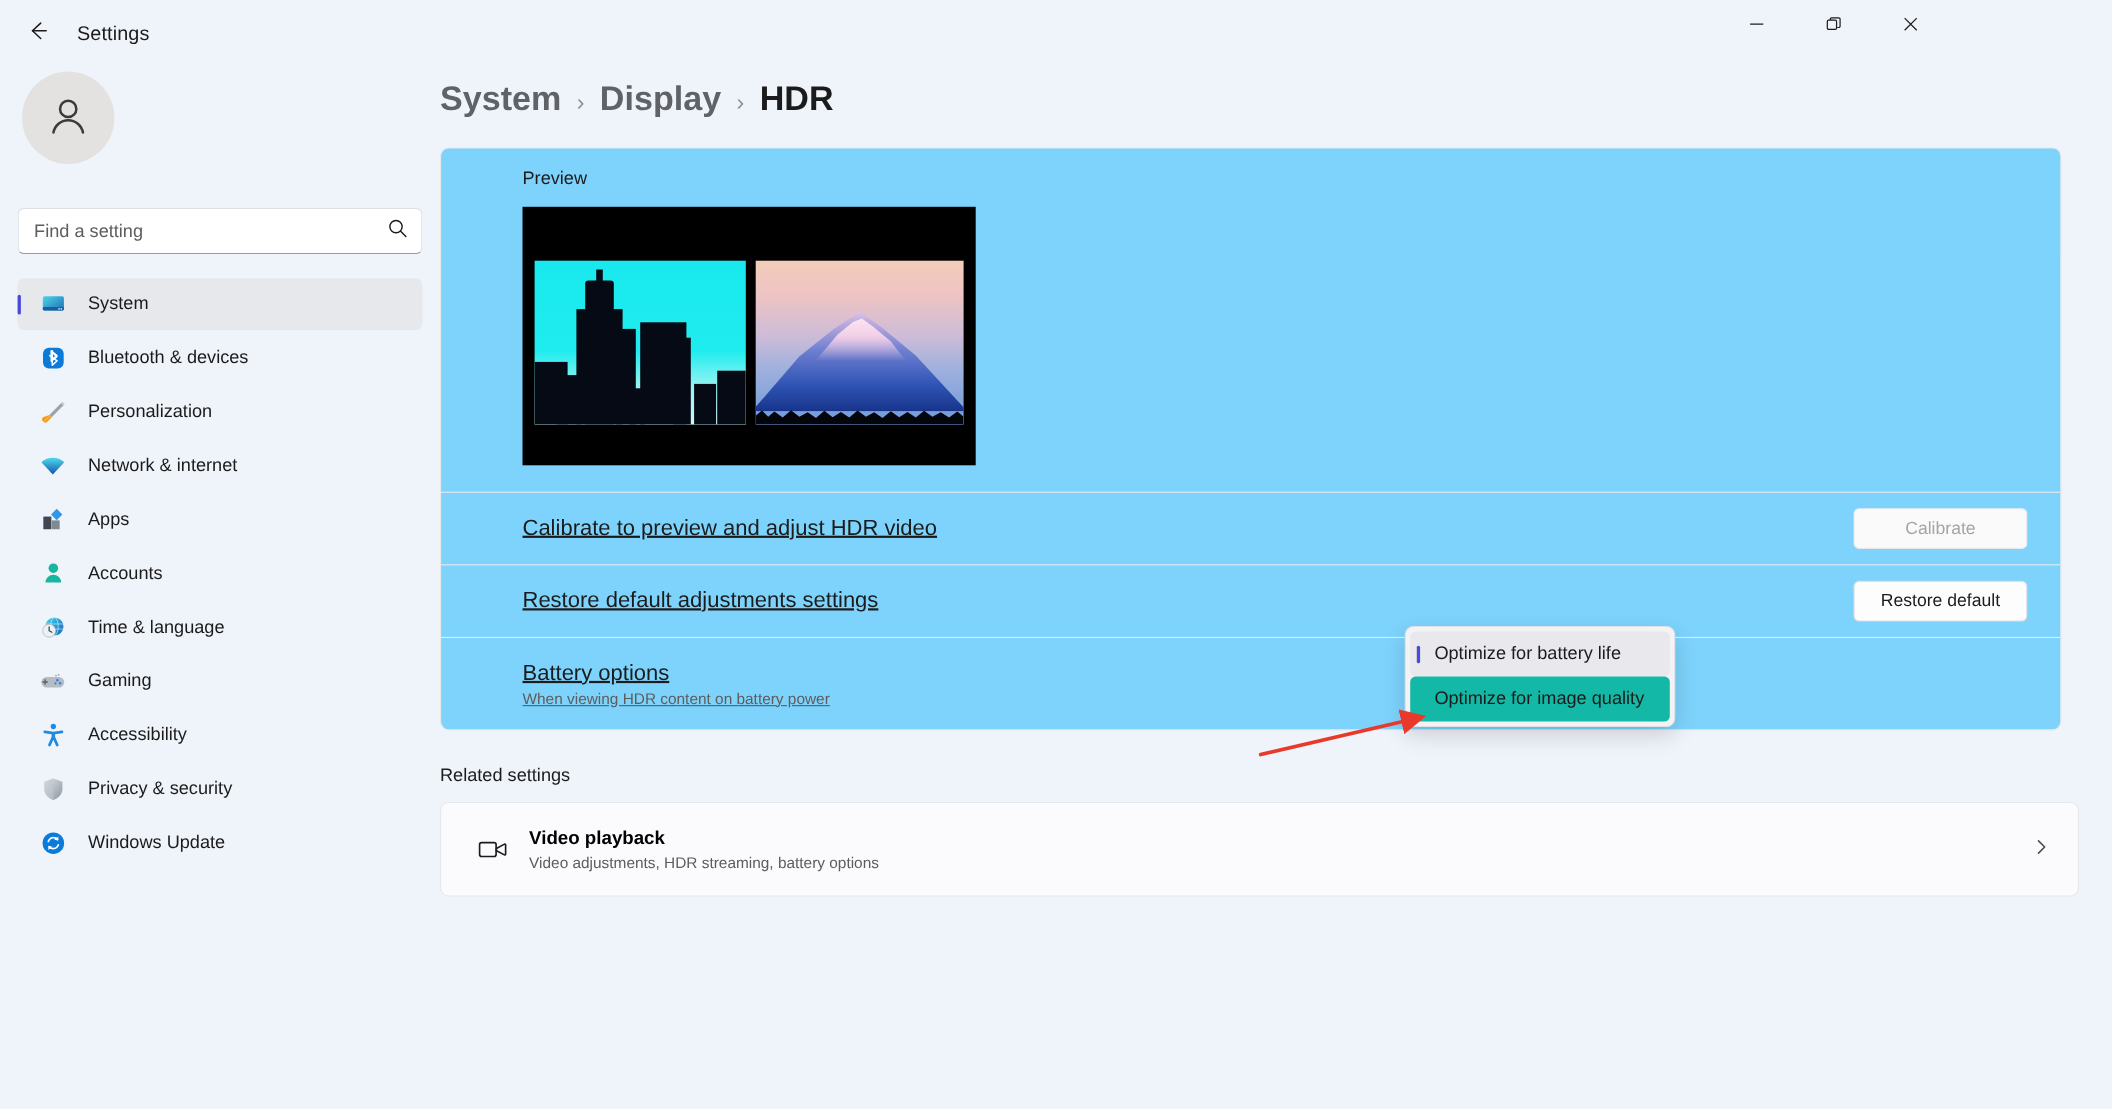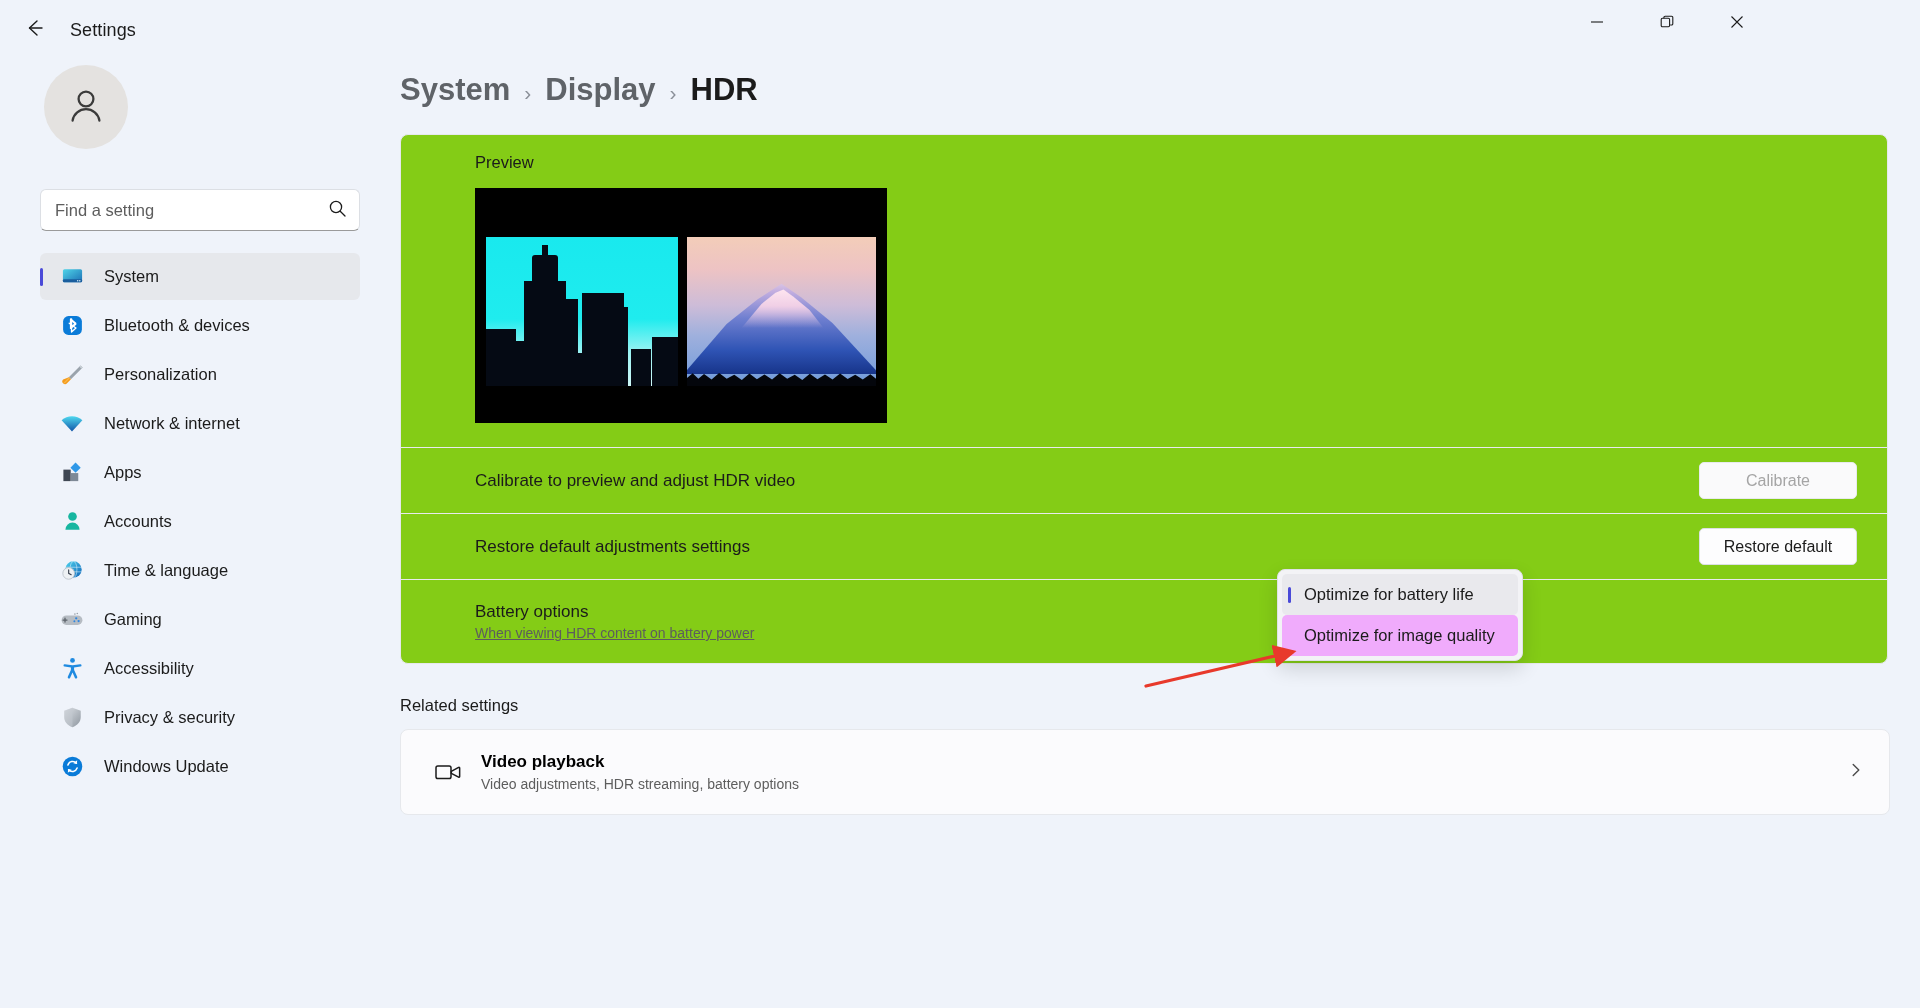--- a/index.html
+++ b/index.html
@@ -26,21 +26,21 @@
   }
   .winbtns { margin-left: auto; display: flex; height: 60px; }
   .winbtn {
     width: 70px; height: 44px; display: flex; align-items: center;
     justify-content: center; cursor: pointer;
   }
 
   
   .sidebar {
     position: absolute; top: 60px; left: 0; width: 400px; height: 948px;
-    padding: 0 40px;
+    padding: 0 16px;
   }
   .avatar {
     width: 84px; height: 84px; border-radius: 50%;
     background: #e4e2e0; margin: 5px 0 0 4px;
     display: flex; align-items: center; justify-content: center;
   }
   .searchbox {
     margin-top: 40px; height: 42px; background: #ffffff;
     border: 1px solid #dcdfe4; border-bottom: 1px solid #9a9a9a;
     border-radius: 6px; display: flex; align-items: center;
@@ -76,22 +76,22 @@
   }
   .breadcrumb {
     display: flex; align-items: baseline; gap: 14px;
     padding: 12px 0 0 0; height: 74px;
   }
   .crumb { font-size: 31px; font-weight: bold; color: #5f6368; cursor: pointer; }
   .crumb.current { color: #1b1b1b; cursor: default; }
   .crumb-sep { font-size: 21px; color: #8a8f98; }
 
   .card {
-    background: #84cc16; border: 1px solid #e6e8ec;
-    border-radius: 8px; margin-right: 32px;
+    background: #7dd3fc; border: 1px solid #e6e8ec;
+    border-radius: 8px; margin-right: 46px;
   }
   .card.flat { border-radius: 8px; overflow: visible; }
 
   .preview-block { padding: 18px 0 24px 74px; }
   .preview-label { font-size: 16.5px; color: #1b1b1b; margin-bottom: 16px; }
   .preview-img {
     width: 412px; height: 235px; background: #000; position: relative; overflow: hidden;
   }
   .pv-left {
     position: absolute; left: 11px; top: 49px; width: 192px; height: 149px;
@@ -120,21 +120,21 @@
     position: absolute; bottom: 0; left: 0; width: 100%; height: 16px;
     background: #04060c;
     clip-path: polygon(0% 100%,0% 50%,3% 20%,6% 55%,9% 25%,13% 60%,17% 18%,21% 55%,25% 30%,29% 62%,33% 22%,37% 58%,41% 28%,45% 60%,49% 20%,53% 55%,57% 30%,61% 62%,65% 24%,69% 58%,73% 28%,77% 60%,81% 22%,85% 56%,89% 30%,93% 60%,97% 26%,100% 55%,100% 100%);
   }
 
   .srow {
     display: flex; align-items: center; min-height: 66px;
     padding: 0 30px 0 74px; border-top: 1px solid #e8eaee;
   }
   .srow-txt { flex: 1; }
-  .srow-title { font-size: 17px; color: #1b1b1b; }
+  .srow-title { font-size: 20px; color: #1b1b1b; text-decoration: underline; }
   .srow-sub { font-size: 14px; color: #5d5d5d; margin-top: 3px; text-decoration: underline; }
 
   .btn {
     min-width: 158px; height: 37px; padding: 0 18px;
     border-radius: 5px; border: 1px solid #dcdfe4;
     background: #fdfdfe; font-size: 16px; color: #1b1b1b;
     font-family: "Liberation Sans", sans-serif; cursor: pointer;
     display: flex; align-items: center; justify-content: center;
   }
   .btn.disabled {
@@ -152,21 +152,21 @@
     position: relative; height: 41px; display: flex; align-items: center;
     padding-left: 22px; border-radius: 5px; font-size: 16.5px;
     color: #1b1b1b; cursor: pointer;
   }
   .fly-item.selected { background: #e9e9ed; }
   .fly-item.selected::before {
     content: ""; position: absolute; left: 6px; top: 50%;
     transform: translateY(-50%); width: 3px; height: 16px;
     background: #4a4ad8; border-radius: 2px;
   }
-  .fly-item.hover { background: #f0abfc; }
+  .fly-item.hover { background: #14b8a6; }
 
   
   .section-head {
     font-size: 16.5px; color: #1b1b1b; margin: 32px 0 14px 0;
   }
   .rel-card {
     background: #fbfbfd; border: 1px solid #e6e8ec; border-radius: 8px;
     display: flex; align-items: center; height: 86px;
     padding: 0 24px 0 24px; margin-right: 30px; cursor: pointer;
   }

